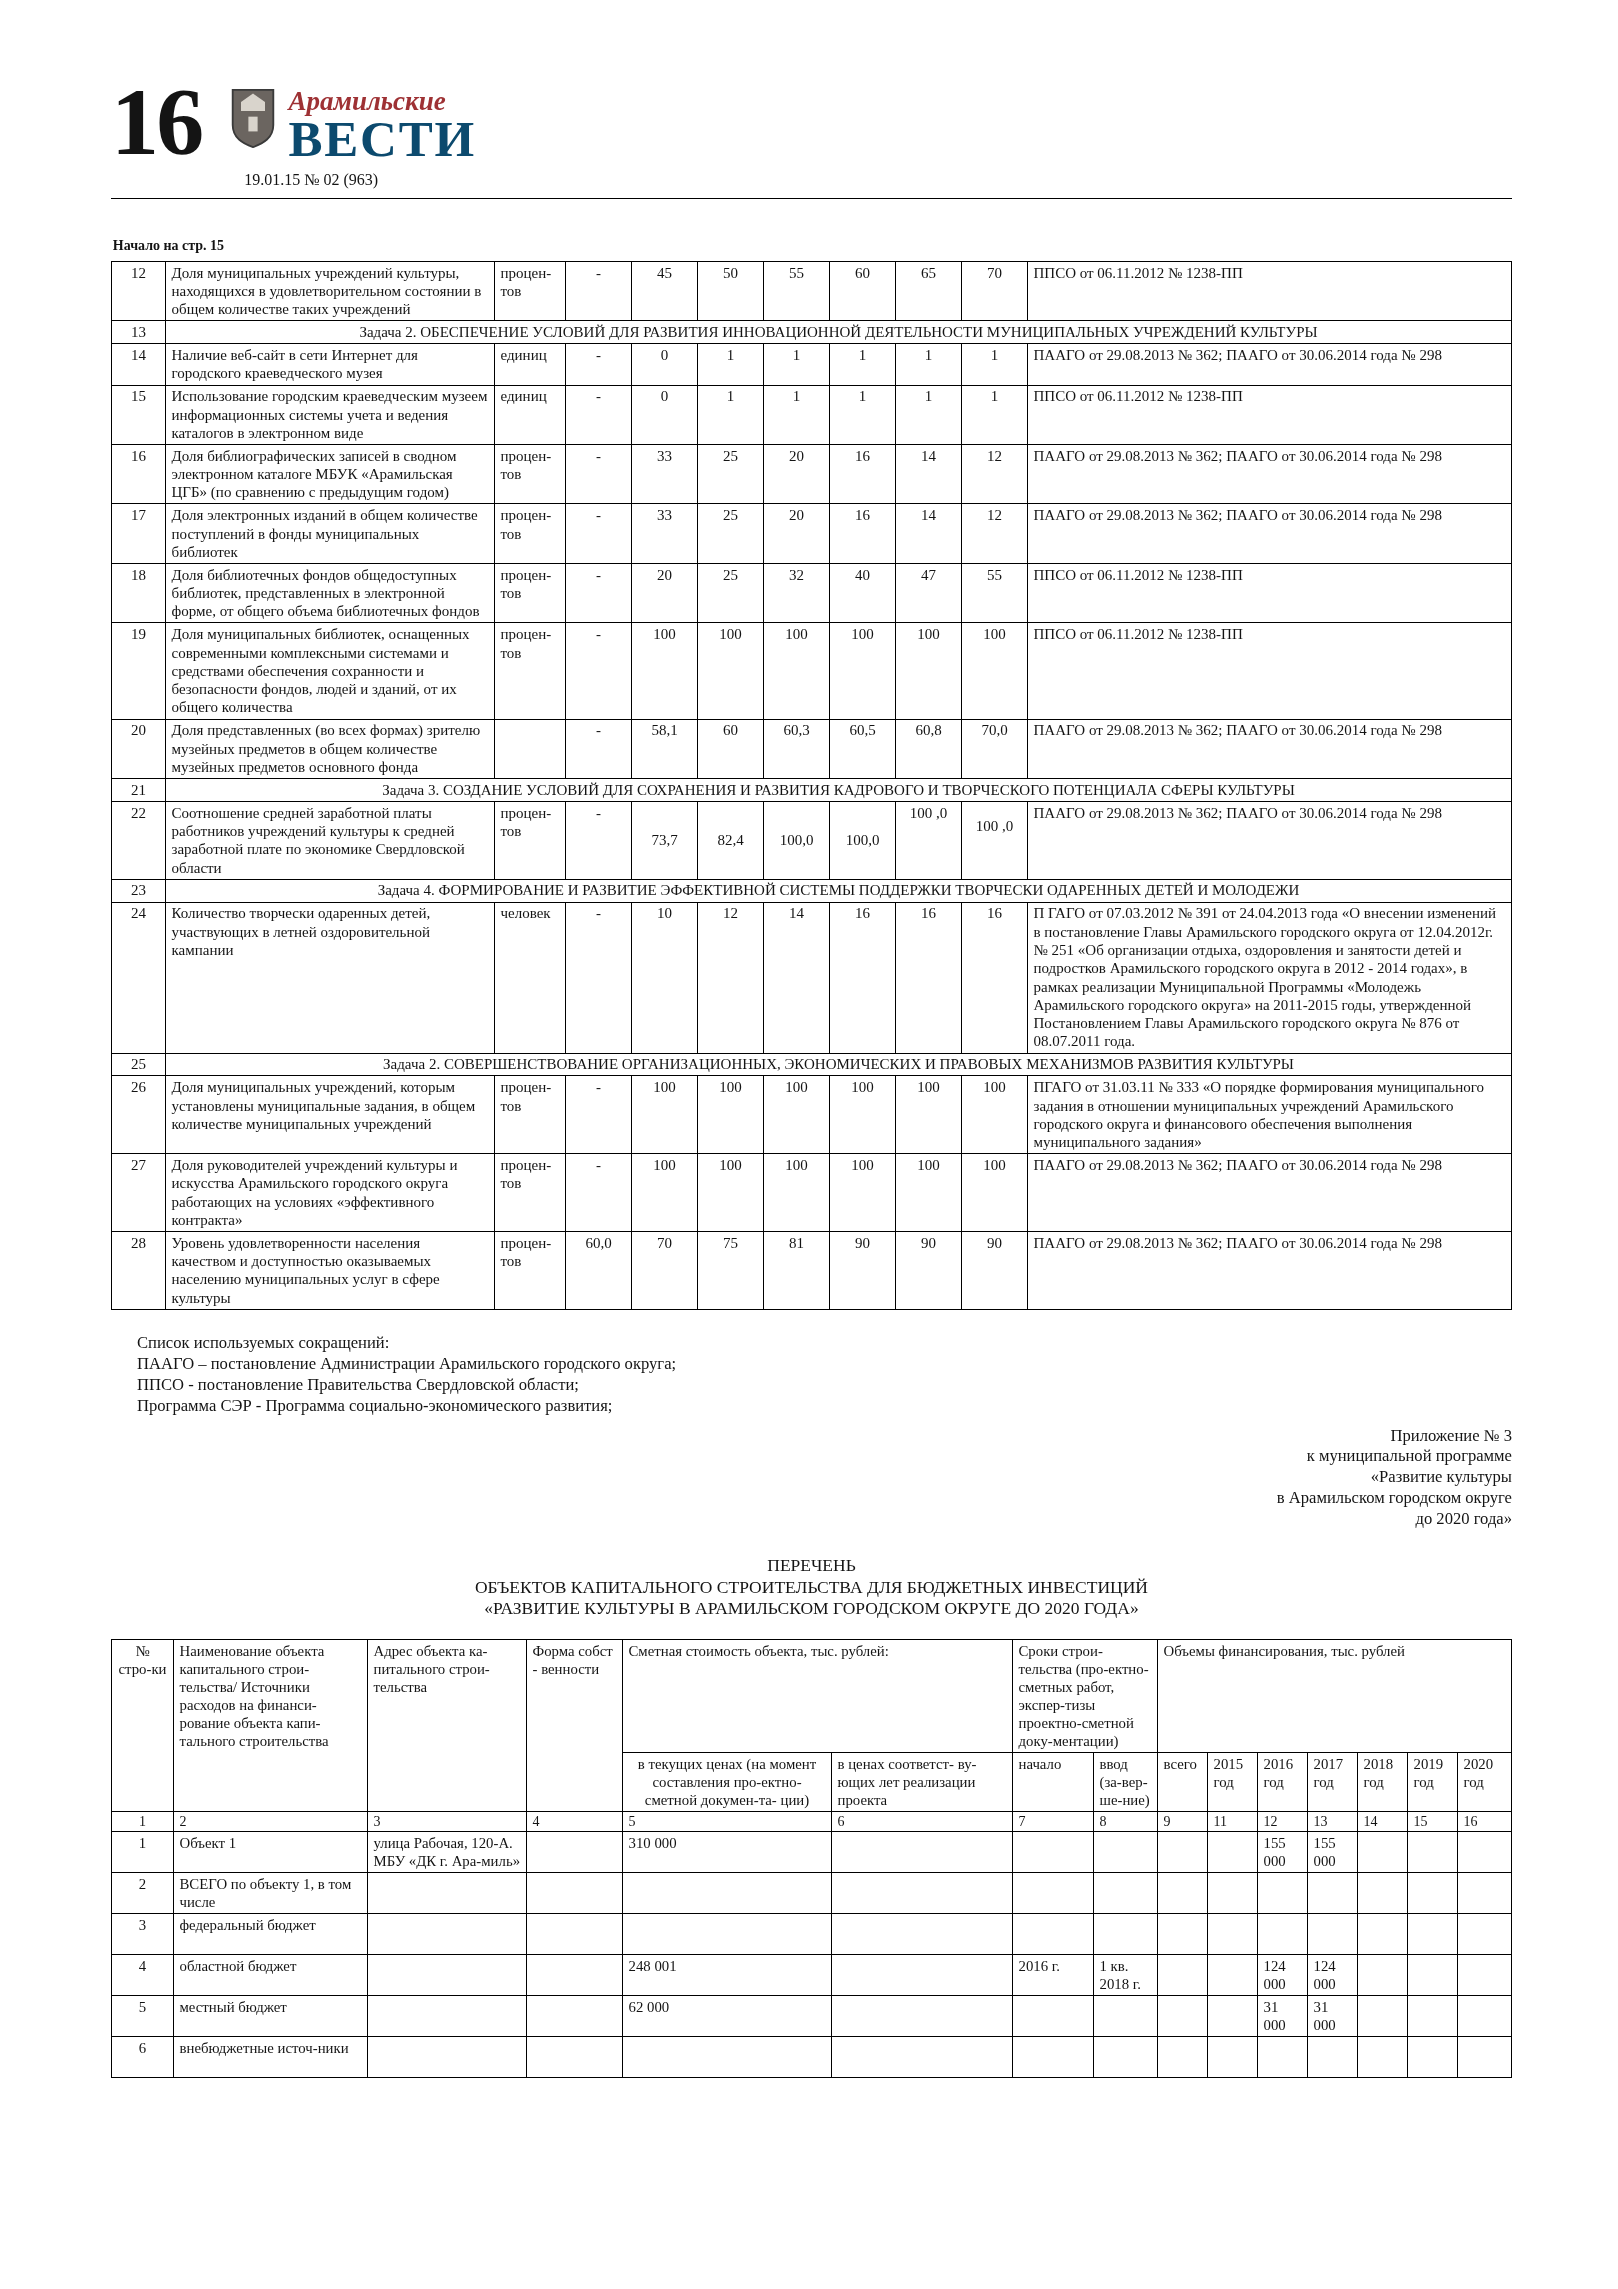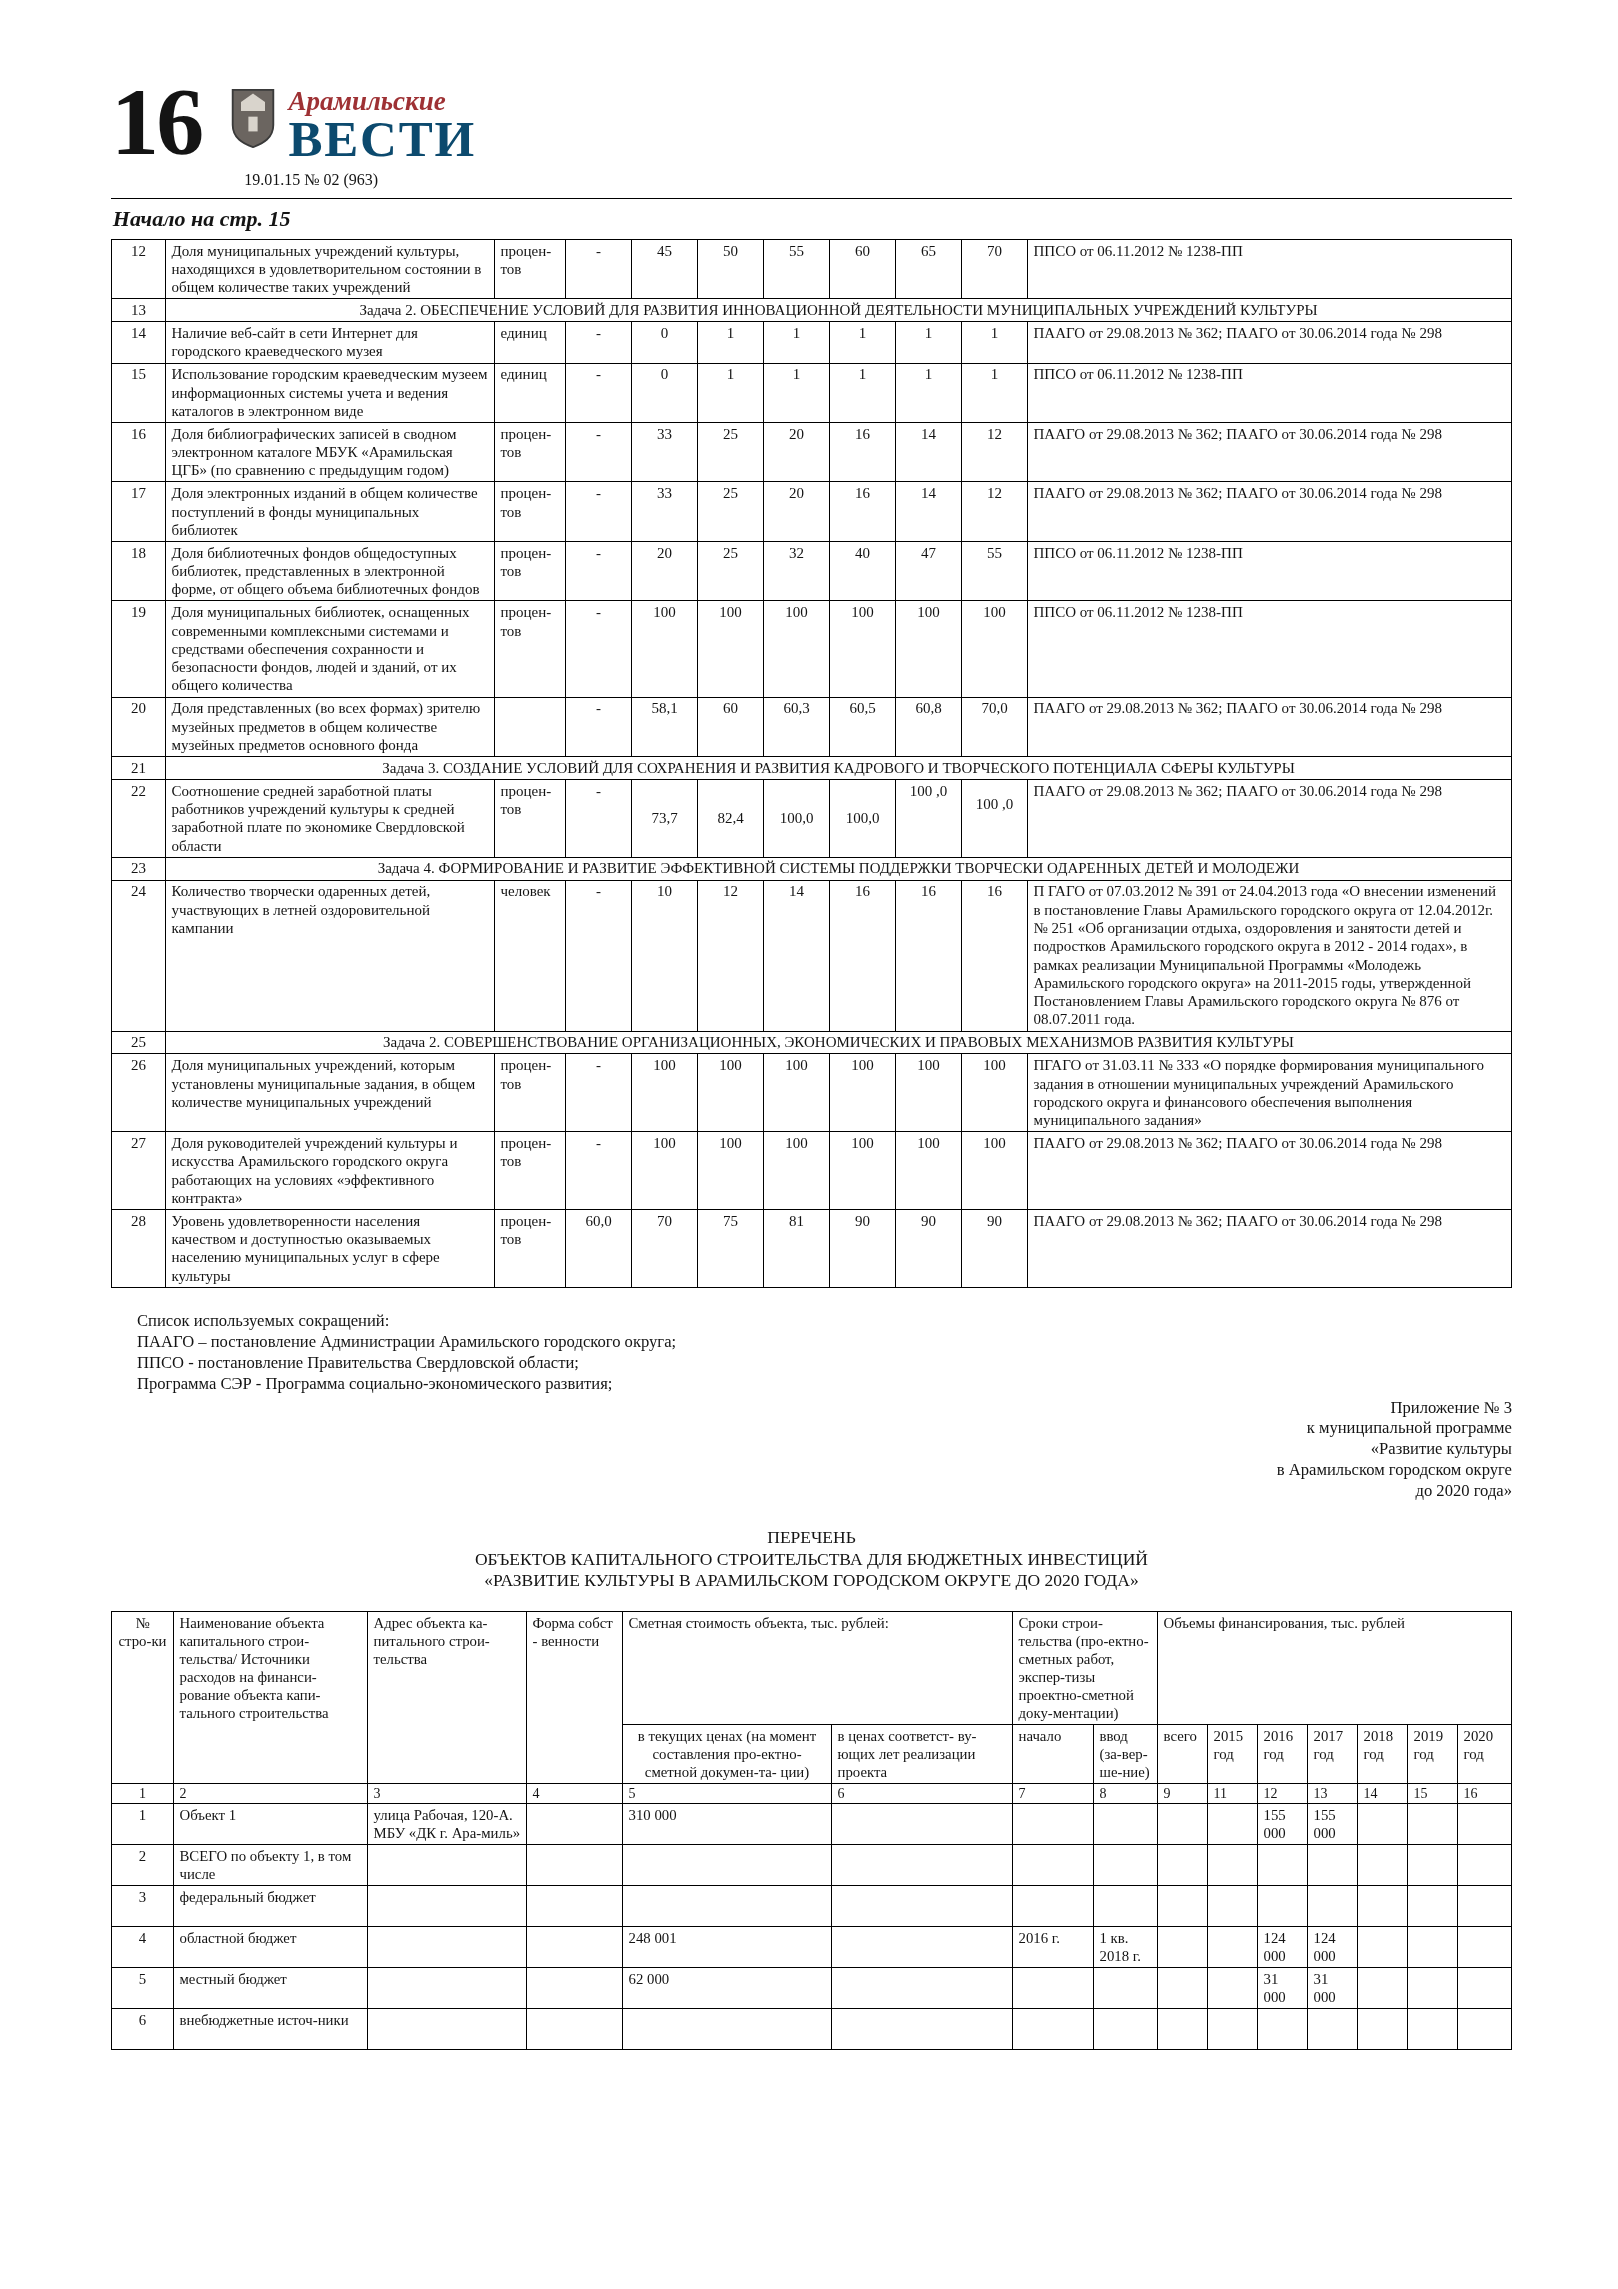--- a/index.html
+++ b/index.html
@@ -13,34 +13,34 @@
   
   .masthead { display:flex; align-items:flex-start; gap:28px; }
   .page-number { font-size:96px; font-weight:bold; line-height:0.82; letter-spacing:-2.8px; }
   .brand-block { padding-top:3.7px; }
   .brand-row { display:flex; gap:11px; align-items:flex-start; }
   .crest { width:48px; height:63px; flex:0 0 auto; }
   .brand-top { color:#9e3134; font-weight:bold; font-style:italic; font-size:27px; line-height:1.05; }
   .brand-bottom { font-weight:bold; font-size:51px; line-height:0.95; color:#0c4a6e; letter-spacing:1.8px;font-family:Liberation Serif, serif; }
   .date-line { font-size:16px; margin-top:7.4px; padding-left:14.8px; }
   .rule { border-top:1.8px solid #000; margin-top:9.2px; }
-  .continuation { font-style:italic; font-weight:bold; font-size:22px; padding:6.5px 0 7.4px 1.8px; }
+  .continuation { font-weight:bold; font-size:14px; padding:6.5px 0 7.4px 1.8px;margin-top:32px; }
 
   
   table { border-collapse:collapse; width:100%; table-layout:fixed;border-radius:27px; }
   td { border:0.9px solid #000; vertical-align:top; padding:1.8px 5.5px;
        font-size:15px; line-height:1.22; overflow-wrap:break-word; }
 
   .t1 td { text-align:center; }
   .t1 td.l { text-align:left; }
   .t1 td.vlow { padding-top:29.5px; }
   .t1 td.vmid { padding-top:14.8px; }
 
   .abbr { margin-top:22px; font-size:16.6px; line-height:1.28; padding-left:26px; }
-  .annex { margin-top:3px; text-align:right; font-size:16.6px; line-height:1.25; }
+  .annex { margin-top:9px; text-align:right; font-size:16.6px; line-height:1.25; }
   .list-title { margin-top:26px; text-align:center; font-size:17.5px; line-height:1.22; }
 
   .t2 { margin-top:20px; }
   .t2 td { text-align:left; font-size:14.8px; }
   .t2 td:first-child { text-align:center; }
   .t2 tr.num td { font-size:14px; padding:0.9px 5.5px; }
   .t2 tr.obj td { height:41px; }
 </style>
 </head>
 <body>

